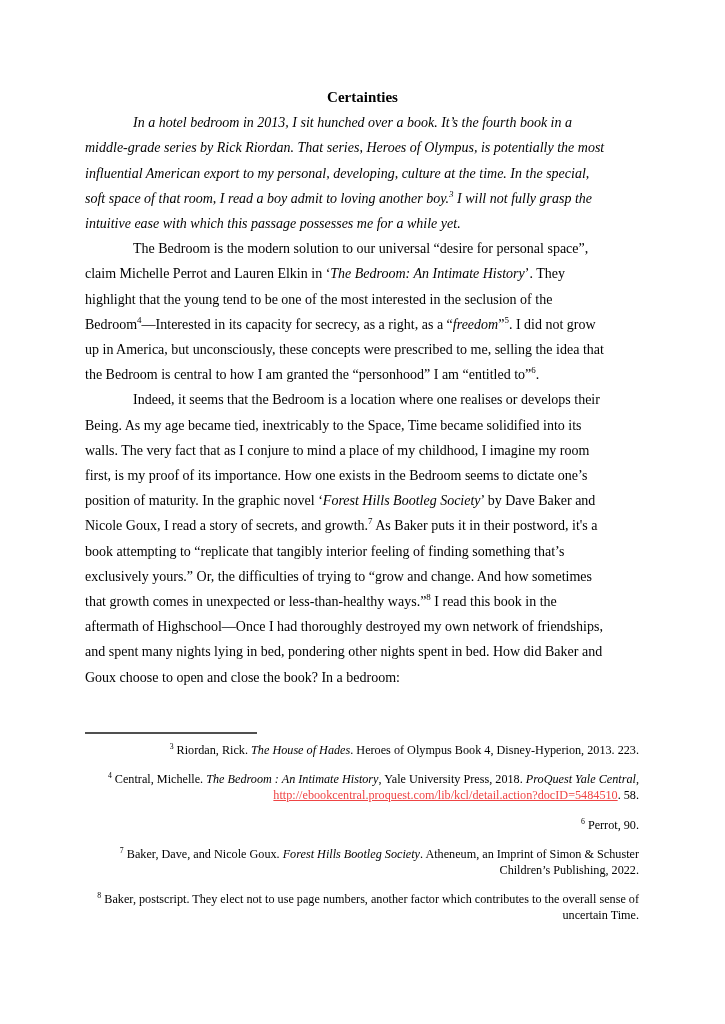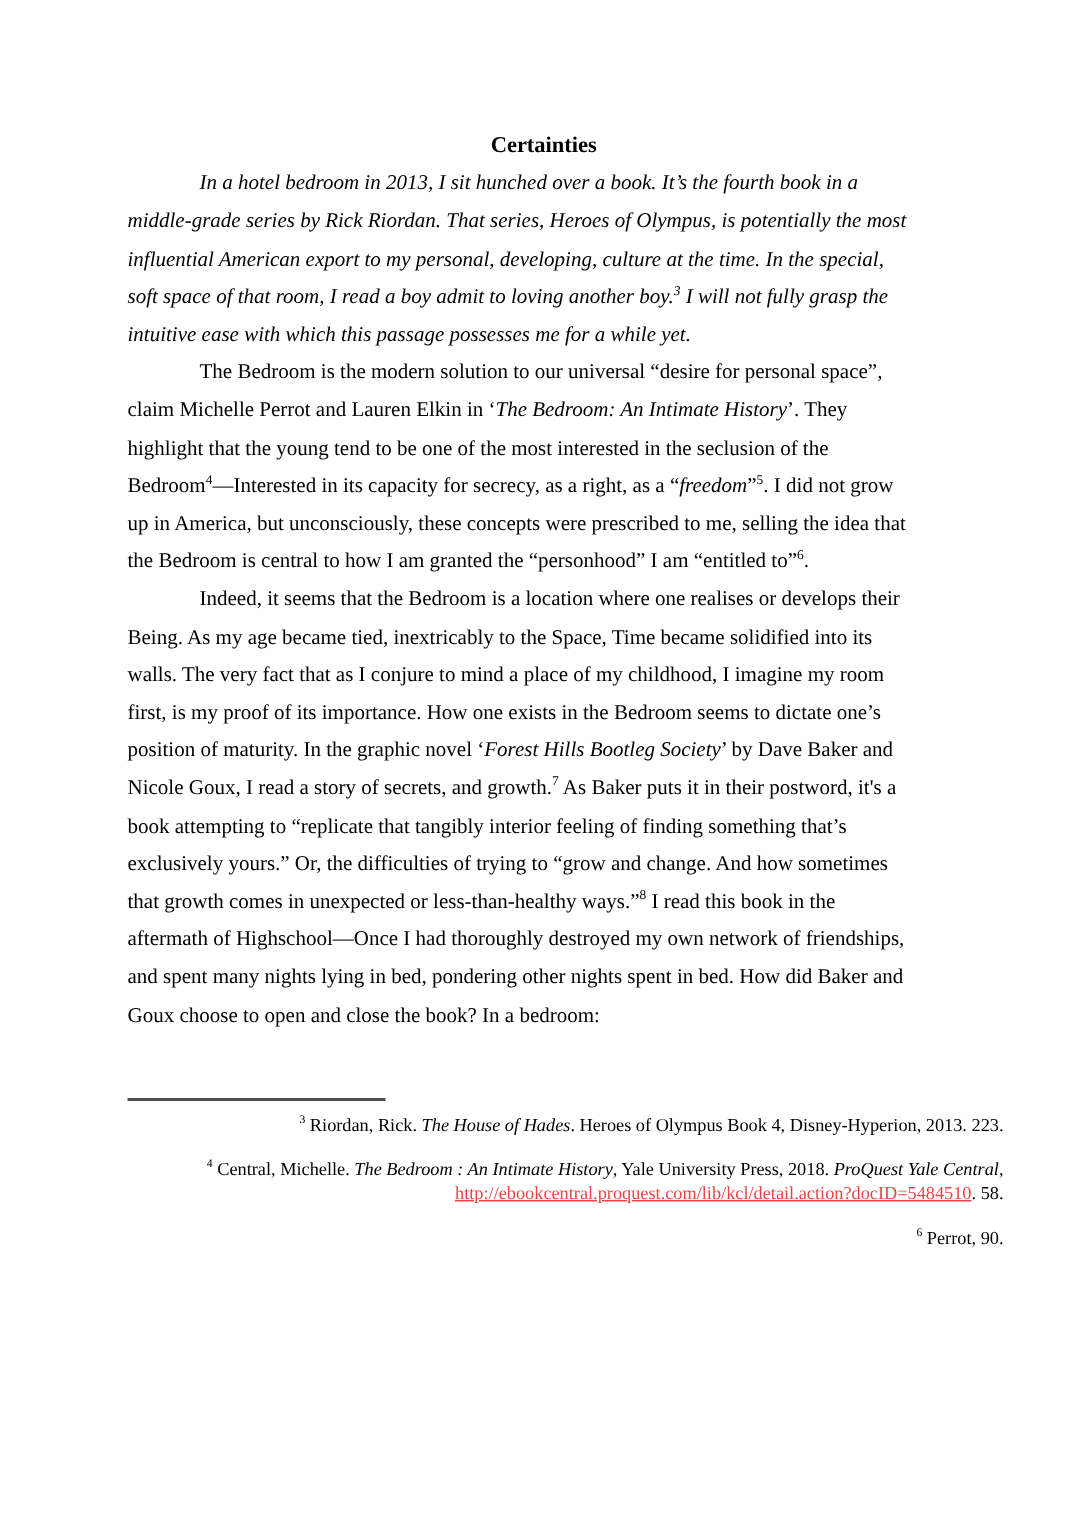--- a/index.html
+++ b/index.html
@@ -4,21 +4,21 @@
 <style>
   html, body { margin: 0; padding: 0; background: #ffffff; }
   .page {
     position: relative;
     width: 725px;
     height: 1024px;
     background: #ffffff;
     color: #000000;
     font-family: "Liberation Serif", "DejaVu Serif", serif;
     box-sizing: border-box;
-    padding: 85px 56px 0 85px;
+    padding: 85px 86px 0 85px;
     overflow: hidden;
   }
   .title {
     font-size: 15px;
     font-weight: bold;
     text-align: center;
     line-height: 25.2px;
     margin: 0;
     width: 555px;
   }
@@ -67,15 +67,17 @@
     <p class="para"><span class="it">In a hotel bedroom in 2013, I sit hunched over a book. It’s the fourth book in a</span><br><span class="it">middle-grade series by Rick Riordan. That series, Heroes of Olympus, is potentially the most</span><br><span class="it">influential American export to my personal, developing, culture at the time. In the special,</span><br><span class="it">soft space of that room, I read a boy admit to loving another boy.</span><sup class="it">3</sup><span class="it"> I will not fully grasp the</span><br><span class="it">intuitive ease with which this passage possesses me for a while yet.</span></p>
     <p class="para"><span>The Bedroom is the modern solution to our universal “desire for personal space”,</span><br><span>claim Michelle Perrot and Lauren Elkin in ‘</span><span class="it">The Bedroom: An Intimate History</span><span>’. They</span><br><span>highlight that the young tend to be one of the most interested in the seclusion of the</span><br><span>Bedroom</span><sup>4</sup><span>—Interested in its capacity for secrecy, as a right, as a “</span><span class="it">freedom</span><span>”</span><sup>5</sup><span>. I did not grow</span><br><span>up in America, but unconsciously, these concepts were prescribed to me, selling the idea that</span><br><span>the Bedroom is central to how I am granted the “personhood” I am “entitled to”</span><sup>6</sup><span>.</span></p>
     <p class="para"><span>Indeed, it seems that the Bedroom is a location where one realises or develops their</span><br><span>Being. As my age became tied, inextricably to the Space, Time became solidified into its</span><br><span>walls. The very fact that as I conjure to mind a place of my childhood, I imagine my room</span><br><span>first, is my proof of its importance. How one exists in the Bedroom seems to dictate one’s</span><br><span>position of maturity. In the graphic novel ‘</span><span class="it">Forest Hills Bootleg Society</span><span>’ by Dave Baker and</span><br><span>Nicole Goux, I read a story of secrets, and growth.</span><sup>7</sup><span> As Baker puts it in their postword, it's a</span><br><span>book attempting to “replicate that tangibly interior feeling of finding something that’s</span><br><span>exclusively yours.” Or, the difficulties of trying to “grow and change. And how sometimes</span><br><span>that growth comes in unexpected or less-than-healthy ways.”</span><sup>8</sup><span> I read this book in the</span><br><span>aftermath of Highschool—Once I had thoroughly destroyed my own network of friendships,</span><br><span>and spent many nights lying in bed, pondering other nights spent in bed. How did Baker and</span><br><span>Goux choose to open and close the book? In a bedroom:</span></p>
   </div>
 
   <div class="footnotes">
     <div class="fn-sep"></div>
     <div class="fn"><sup>3</sup><span> Riordan, Rick. </span><span class="it">The House of Hades</span><span>. Heroes of Olympus Book 4, Disney-Hyperion, 2013. 223.</span></div>
     <div class="fn"><sup>4</sup><span> Central, Michelle. </span><span class="it">The Bedroom : An Intimate History</span><span>, Yale University Press, 2018. </span><span class="it">ProQuest Yale Central</span><span>,</span><br><span class="link">http://ebookcentral.proquest.com/lib/kcl/detail.action?docID=5484510</span><span>. 58.</span></div>
     <div class="fn"><sup>6</sup><span> Perrot, 90.</span></div>
+    <div class="fn"><sup>7</sup><span> Baker, Dave, and Nicole Goux. </span><span class="it">Forest Hills Bootleg Society</span><span>. Atheneum, an Imprint of Simon &amp; Schuster</span><br><span>Children’s Publishing, 2022.</span></div>
+    <div class="fn"><sup>8</sup><span> Baker, postscript. They elect not to use page numbers, another factor which contributes to the overall sense of</span><br><span>uncertain Time.</span></div>
   </div>
 
 </div>
 
 </body></html>

